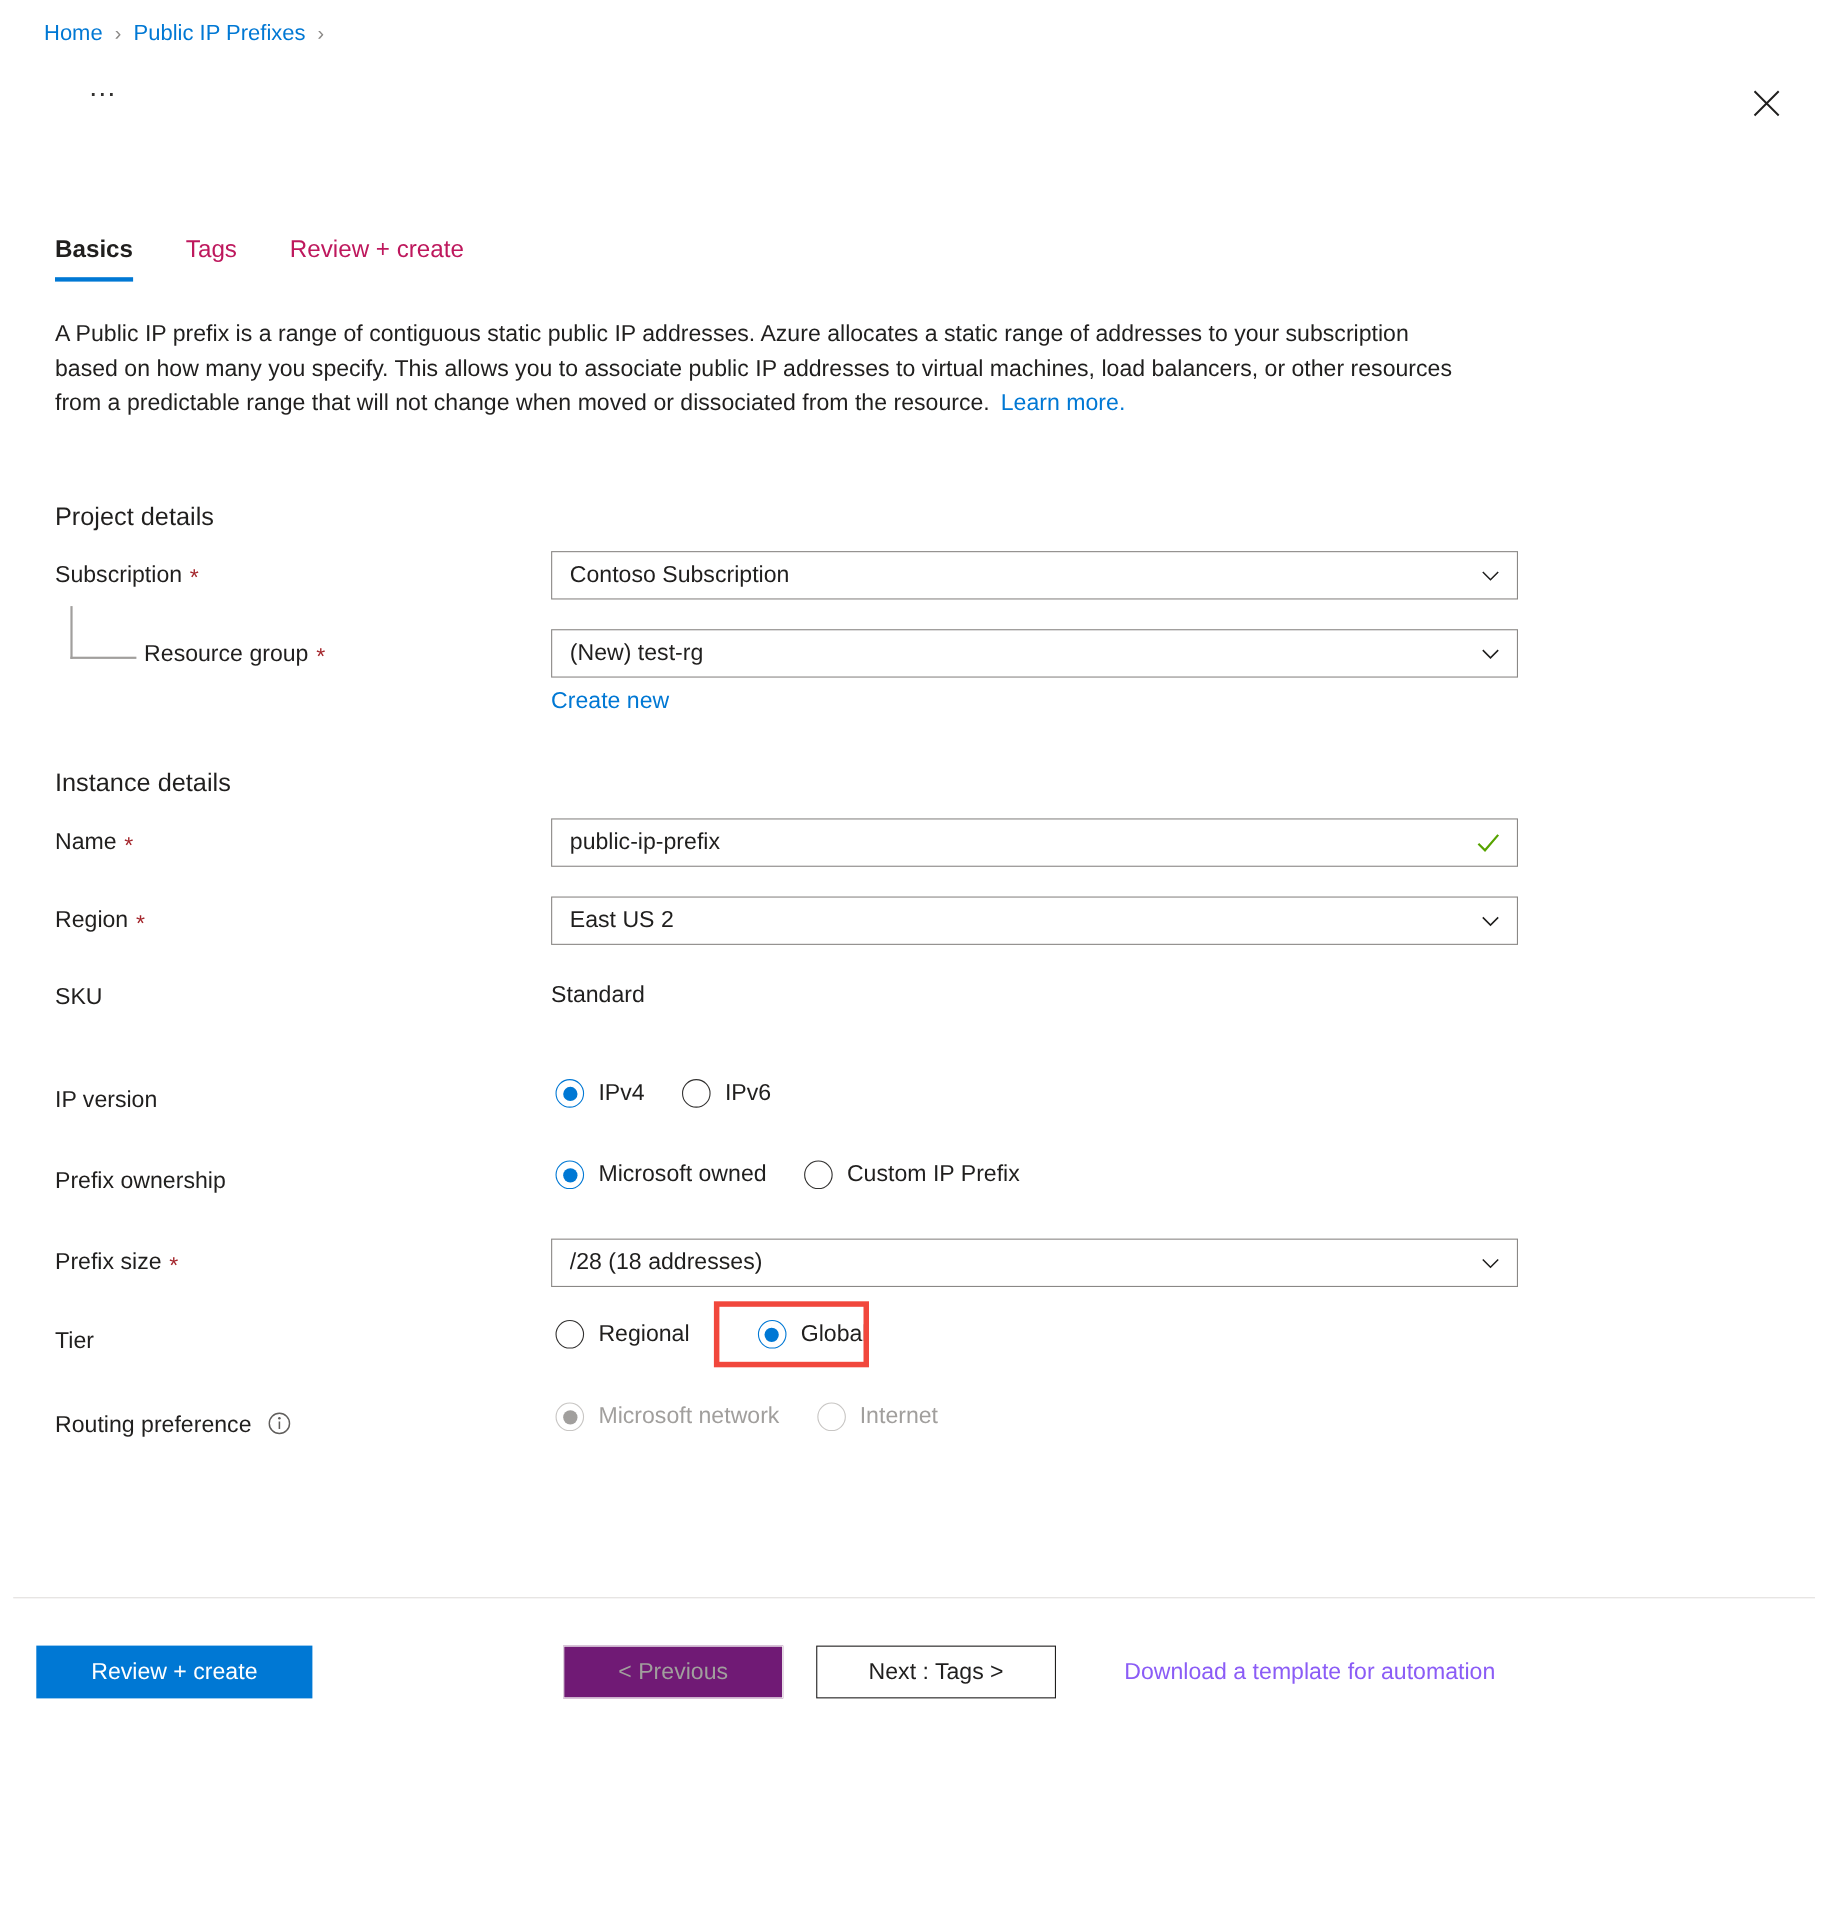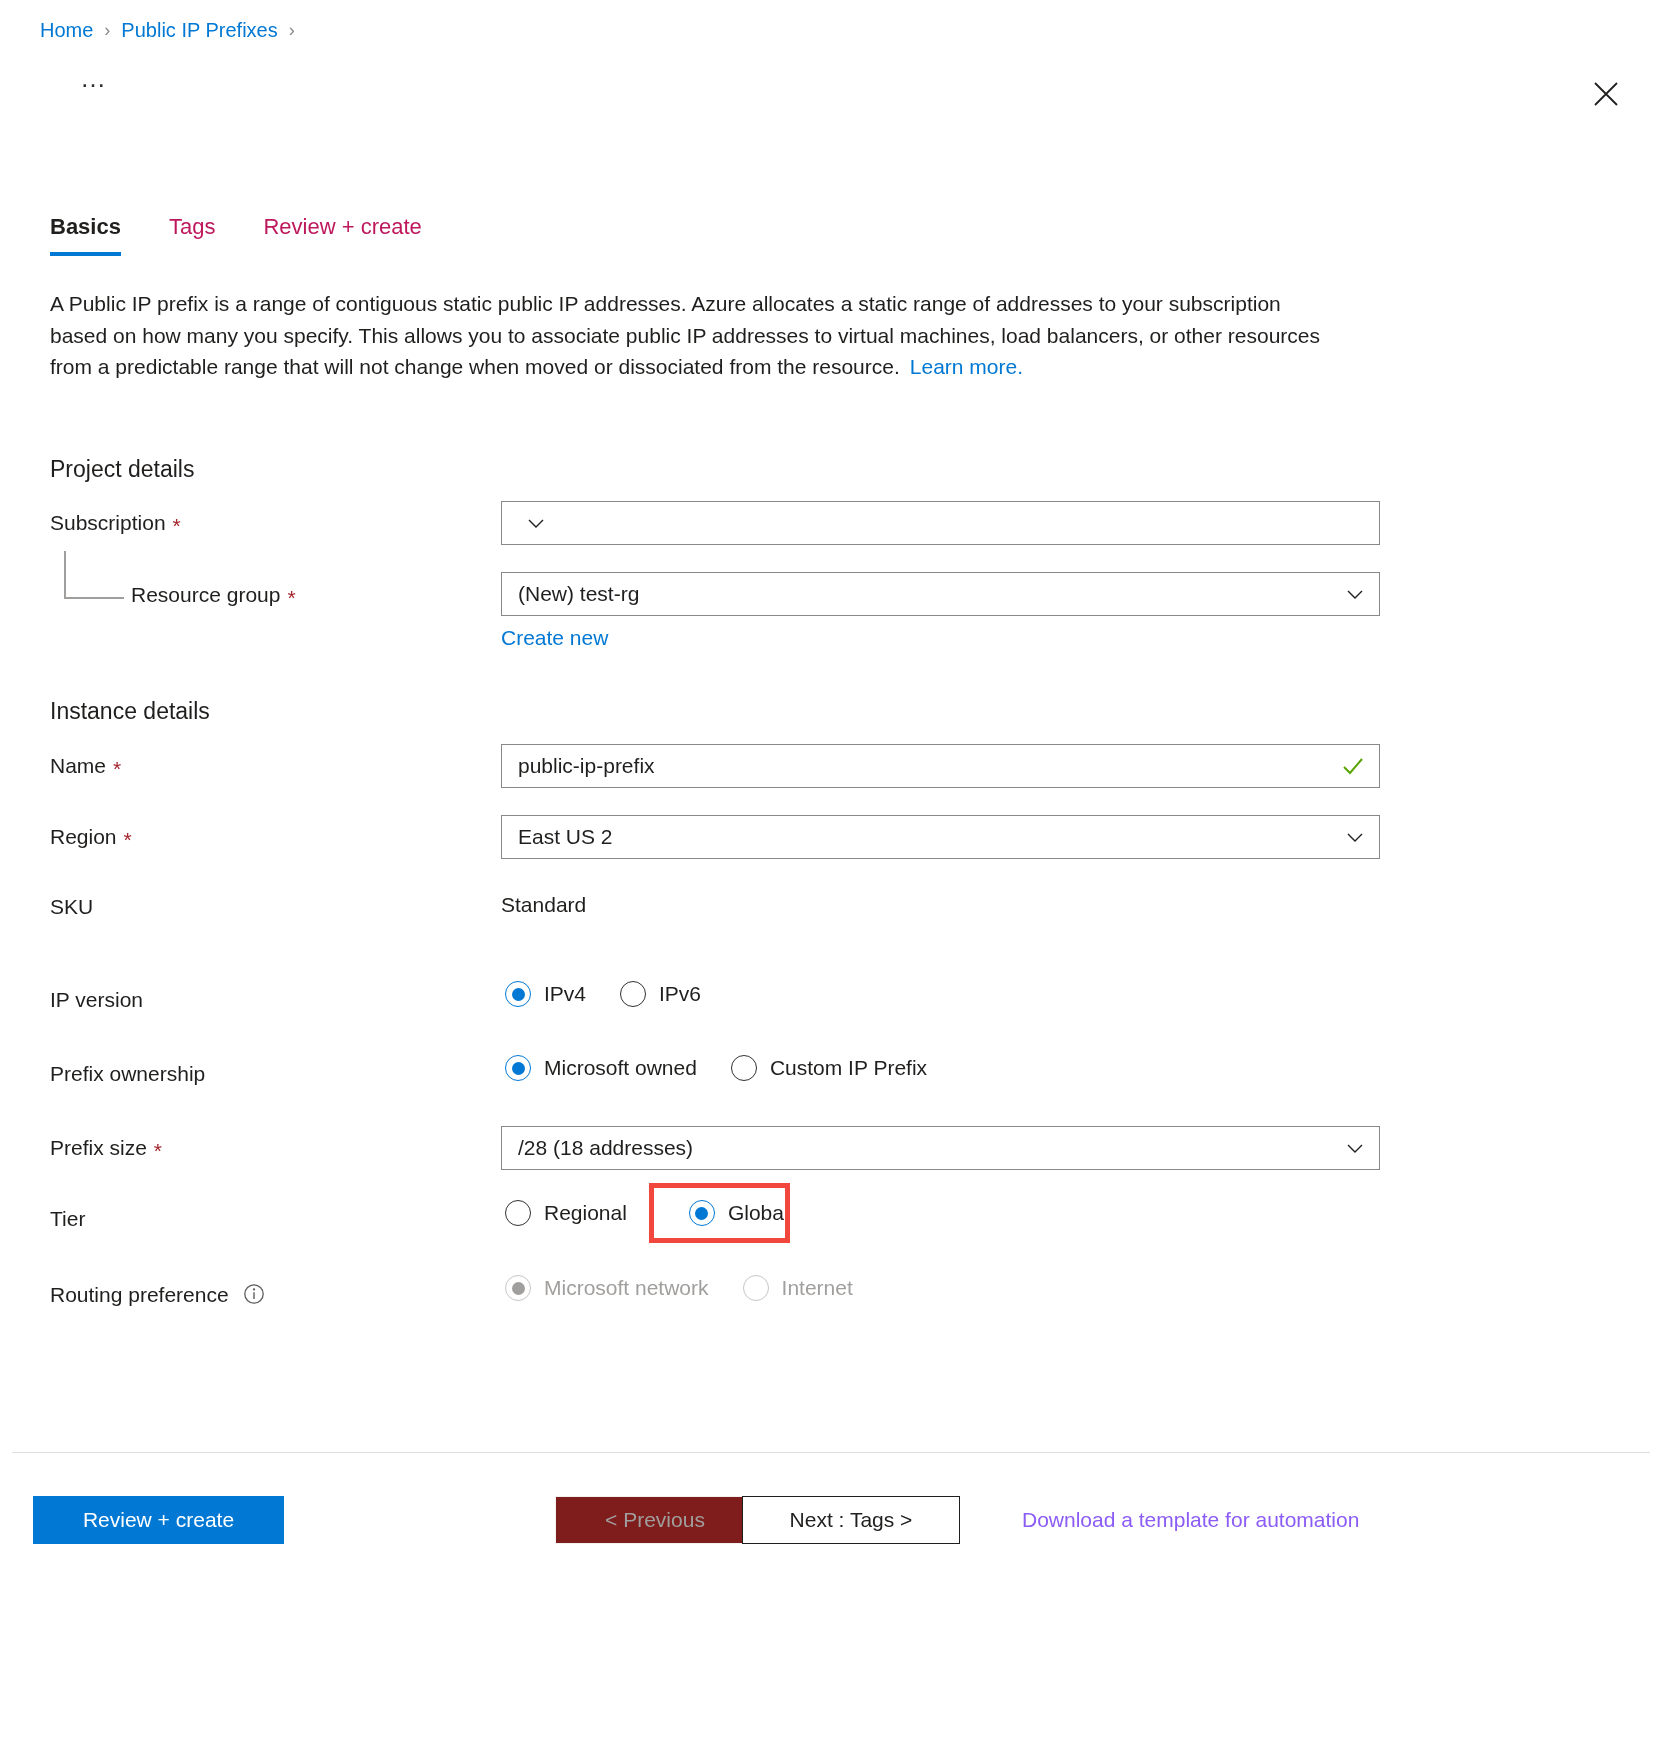--- a/index.html
+++ b/index.html
@@ -321,25 +321,24 @@
     position: absolute;
     left: 33px;
     width: 251px;
     background: #0078d4;
     color: #ffffff;
   }
   .btn-disabled {
     position: absolute;
     left: 512px;
     width: 200px;
-    background: #7f1d1d;
+    background: #701a75;
     color: #a19f9d;
     border-color: #f3f2f1;
     cursor: default;
-    margin-left: 43px;
   }
   .btn-secondary {
     position: absolute;
     left: 742px;
     width: 218px;
     background: #ffffff;
     color: #201f1e;
     border-color: #201f1e;
   }
   .footer-link {
@@ -383,20 +382,21 @@
 </div>
 
 <div class="section-title" id="project-details-title">Project details</div>
 
 <div class="label" style="left:50px; top:509px;">
   <span>Subscription</span>
   <span class="req">*</span>
 </div>
 <div class="ctrl" style="top:501px;">
   <div class="field">
+    <span class="val">Contoso Subscription</span>
     <span class="chev">
       <svg width="20" height="20" viewBox="0 0 20 20" aria-hidden="true">
           <path d="M3 7 L10 14 L17 7" stroke="#201f1e" stroke-width="1.4" fill="none"></path>
         </svg>
     </span>
   </div>
 </div>
 
 <div class="indent-line"></div>
 

